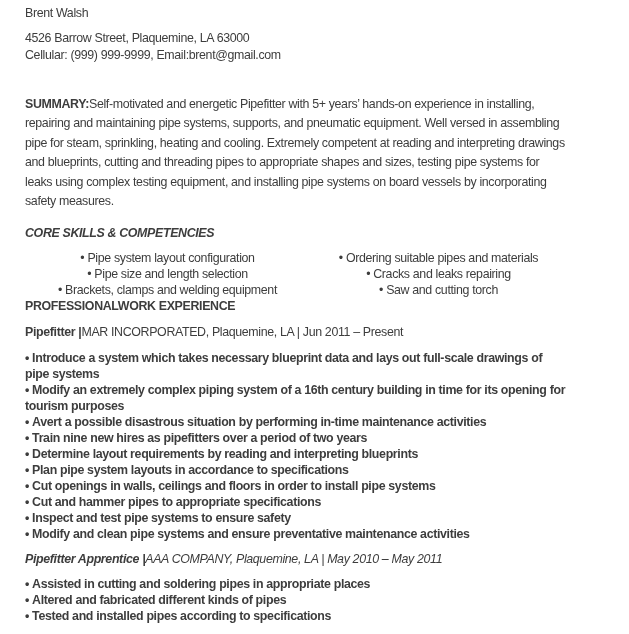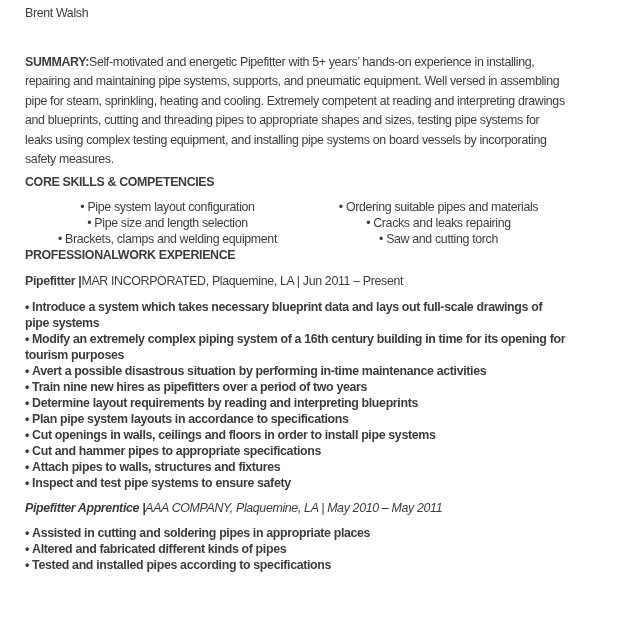--- a/index.html
+++ b/index.html
@@ -34,21 +34,21 @@
     line-height: 19.4px;
     max-width: 588px;
   }
   .b { font-weight: bold; }
   h2.heading {
     font-size: 12.4px;
     font-weight: bold;
     line-height: 16px;
     margin: 0;
   }
-  h2.skills-heading { margin-top: 5px; }
+  h2.skills-heading { margin-top: 14px; font-style: italic; }
   .skills-cols {
     display: flex;
     margin-top: 9px;
     line-height: 16px;
     text-align: center;
   }
   .skills-col { margin: 0; padding: 0; list-style: none; }
   .skills-col.left  { width: 285px; flex: 0 0 285px; }
   .skills-col.right { flex: 1; }
   ul.bullets {
@@ -68,20 +68,24 @@
   }
   .job-title.second { margin-top: 9px; font-style: italic; }
 </style>
 </head>
 <body>
 
 <div class="page">
 
   <header>
     <div class="name">Brent Walsh</div>
+    <div class="addr-block">
+      <div>4526 Barrow Street, Plaquemine, LA 63000</div>
+      <div>Cellular: (999) 999-9999, Email:brent@gmail.com</div>
+    </div>
   </header>
 
   <p class="summary"><span class="b">SUMMARY:</span><span>Self-motivated and energetic Pipefitter with 5+ years’ hands-on experience in installing, repairing and maintaining pipe systems, supports, and pneumatic equipment. Well versed in assembling pipe for steam, sprinkling, heating and cooling. Extremely competent at reading and interpreting drawings and blueprints, cutting and threading pipes to appropriate shapes and sizes, testing pipe systems for leaks using complex testing equipment, and installing pipe systems on board vessels by incorporating safety measures.</span></p>
 
   <h2 class="heading skills-heading">CORE SKILLS &amp; COMPETENCIES</h2>
 
   <div class="skills-cols">
     <ul class="skills-col left">
 
     <li class="bullet">Pipe system layout configuration</li>
@@ -103,22 +107,22 @@
     <ul class="bullets">
 
     <li class="bullet">Introduce a system which takes necessary blueprint data and lays out full-scale drawings of pipe systems</li>
         <li class="bullet">Modify an extremely complex piping system of a 16th century building in time for its opening for tourism purposes</li>
         <li class="bullet">Avert a possible disastrous situation by performing in-time maintenance activities</li>
         <li class="bullet">Train nine new hires as pipefitters over a period of two years</li>
         <li class="bullet">Determine layout requirements by reading and interpreting blueprints</li>
         <li class="bullet">Plan pipe system layouts in accordance to specifications</li>
         <li class="bullet">Cut openings in walls, ceilings and floors in order to install pipe systems</li>
         <li class="bullet">Cut and hammer pipes to appropriate specifications</li>
-        <li class="bullet">Attach pipes to walls, structures and fixtures</li>
         <li class="bullet">Inspect and test pipe systems to ensure safety</li>
+        <li class="bullet">Modify and clean pipe systems and ensure preventative maintenance activities</li>
       </ul>
   </section>
 
   <section>
     <p class="job-title second"><span class="b">Pipefitter Apprentice |</span><span>AAA COMPANY, Plaquemine, LA | May 2010 – May 2011</span></p>
     <ul class="bullets tight">
 
     <li class="bullet">Assisted in cutting and soldering pipes in appropriate places</li>
         <li class="bullet">Altered and fabricated different kinds of pipes</li>
         <li class="bullet">Tested and installed pipes according to specifications</li>

